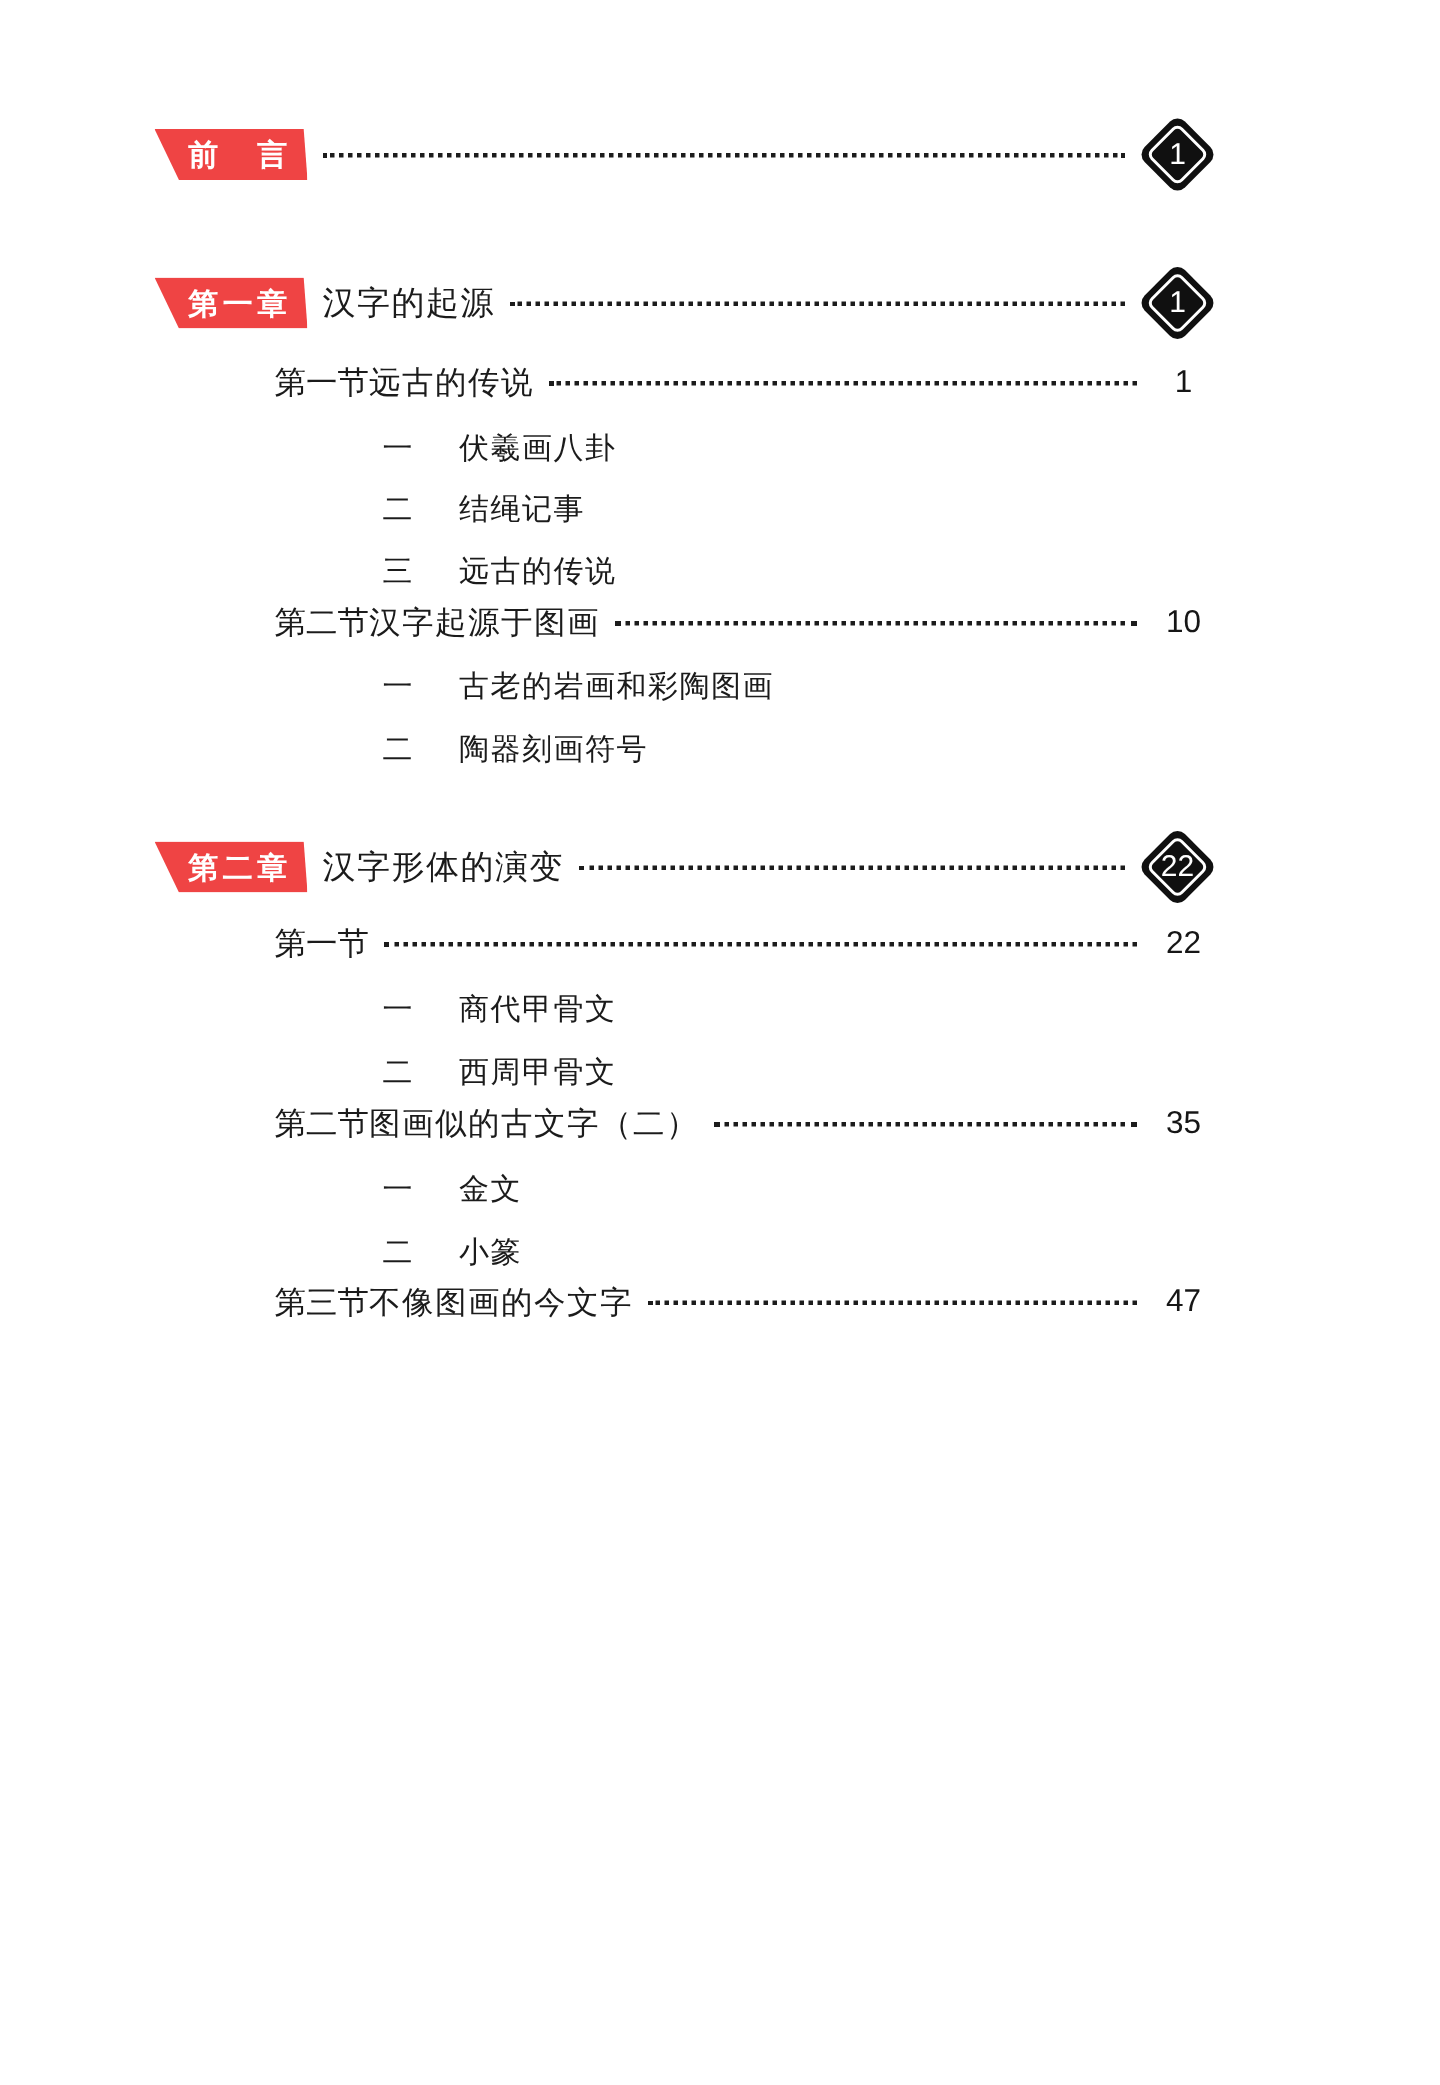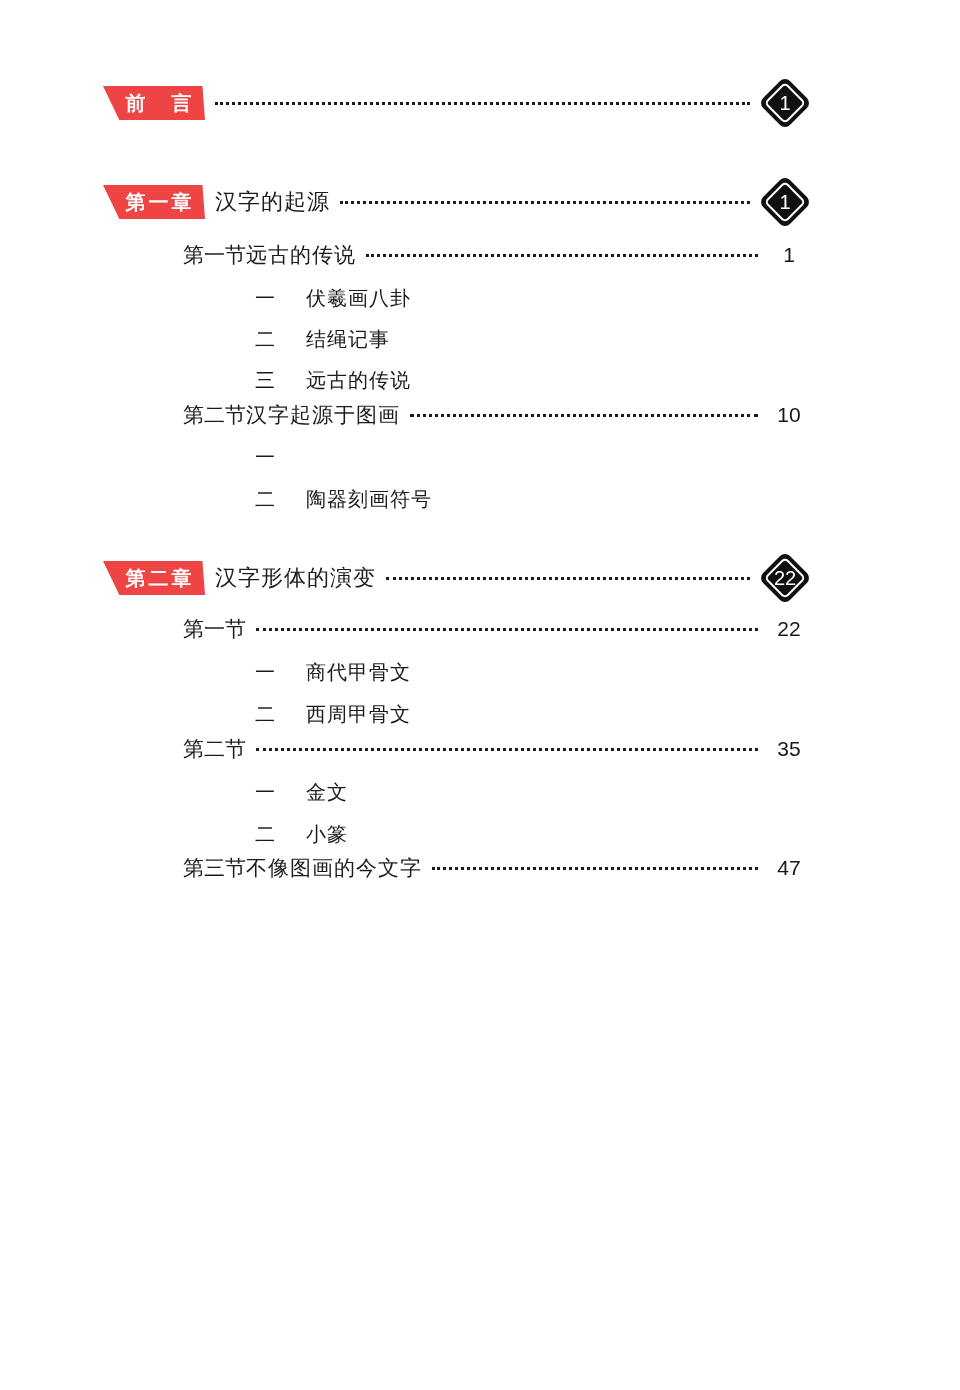--- a/index.html
+++ b/index.html
@@ -215,20 +215,21 @@
 
     <div class="row sec" style="margin-top:5px">
       <span class="sec-no">第二节</span>
       <span class="sec-title">汉字起源于图画</span>
       <span class="leader"></span>
       <span class="pagenum">10</span>
     </div>
 
     <div class="row sub" style="margin-top:12px">
       <span class="sub-no">一</span>
+      <span class="sub-title">古老的岩画和彩陶图画</span>
     </div>
     <div class="row sub" style="margin-top:12px">
       <span class="sub-no">二</span>
       <span class="sub-title">陶器刻画符号</span>
     </div>
 
     <div class="row banner-row" style="margin-top:47px">
       <span class="banner">
         <span>第二章</span>
       </span>
@@ -249,20 +250,21 @@
       <span class="sub-no">一</span>
       <span class="sub-title">商代甲骨文</span>
     </div>
     <div class="row sub" style="margin-top:12px">
       <span class="sub-no">二</span>
       <span class="sub-title">西周甲骨文</span>
     </div>
 
     <div class="row sec" style="margin-top:5px">
       <span class="sec-no">第二节</span>
+      <span class="sec-title">图画似的古文字（二）</span>
       <span class="leader"></span>
       <span class="pagenum">35</span>
     </div>
 
     <div class="row sub" style="margin-top:13px">
       <span class="sub-no">一</span>
       <span class="sub-title">金文</span>
     </div>
     <div class="row sub" style="margin-top:12px">
       <span class="sub-no">二</span>

